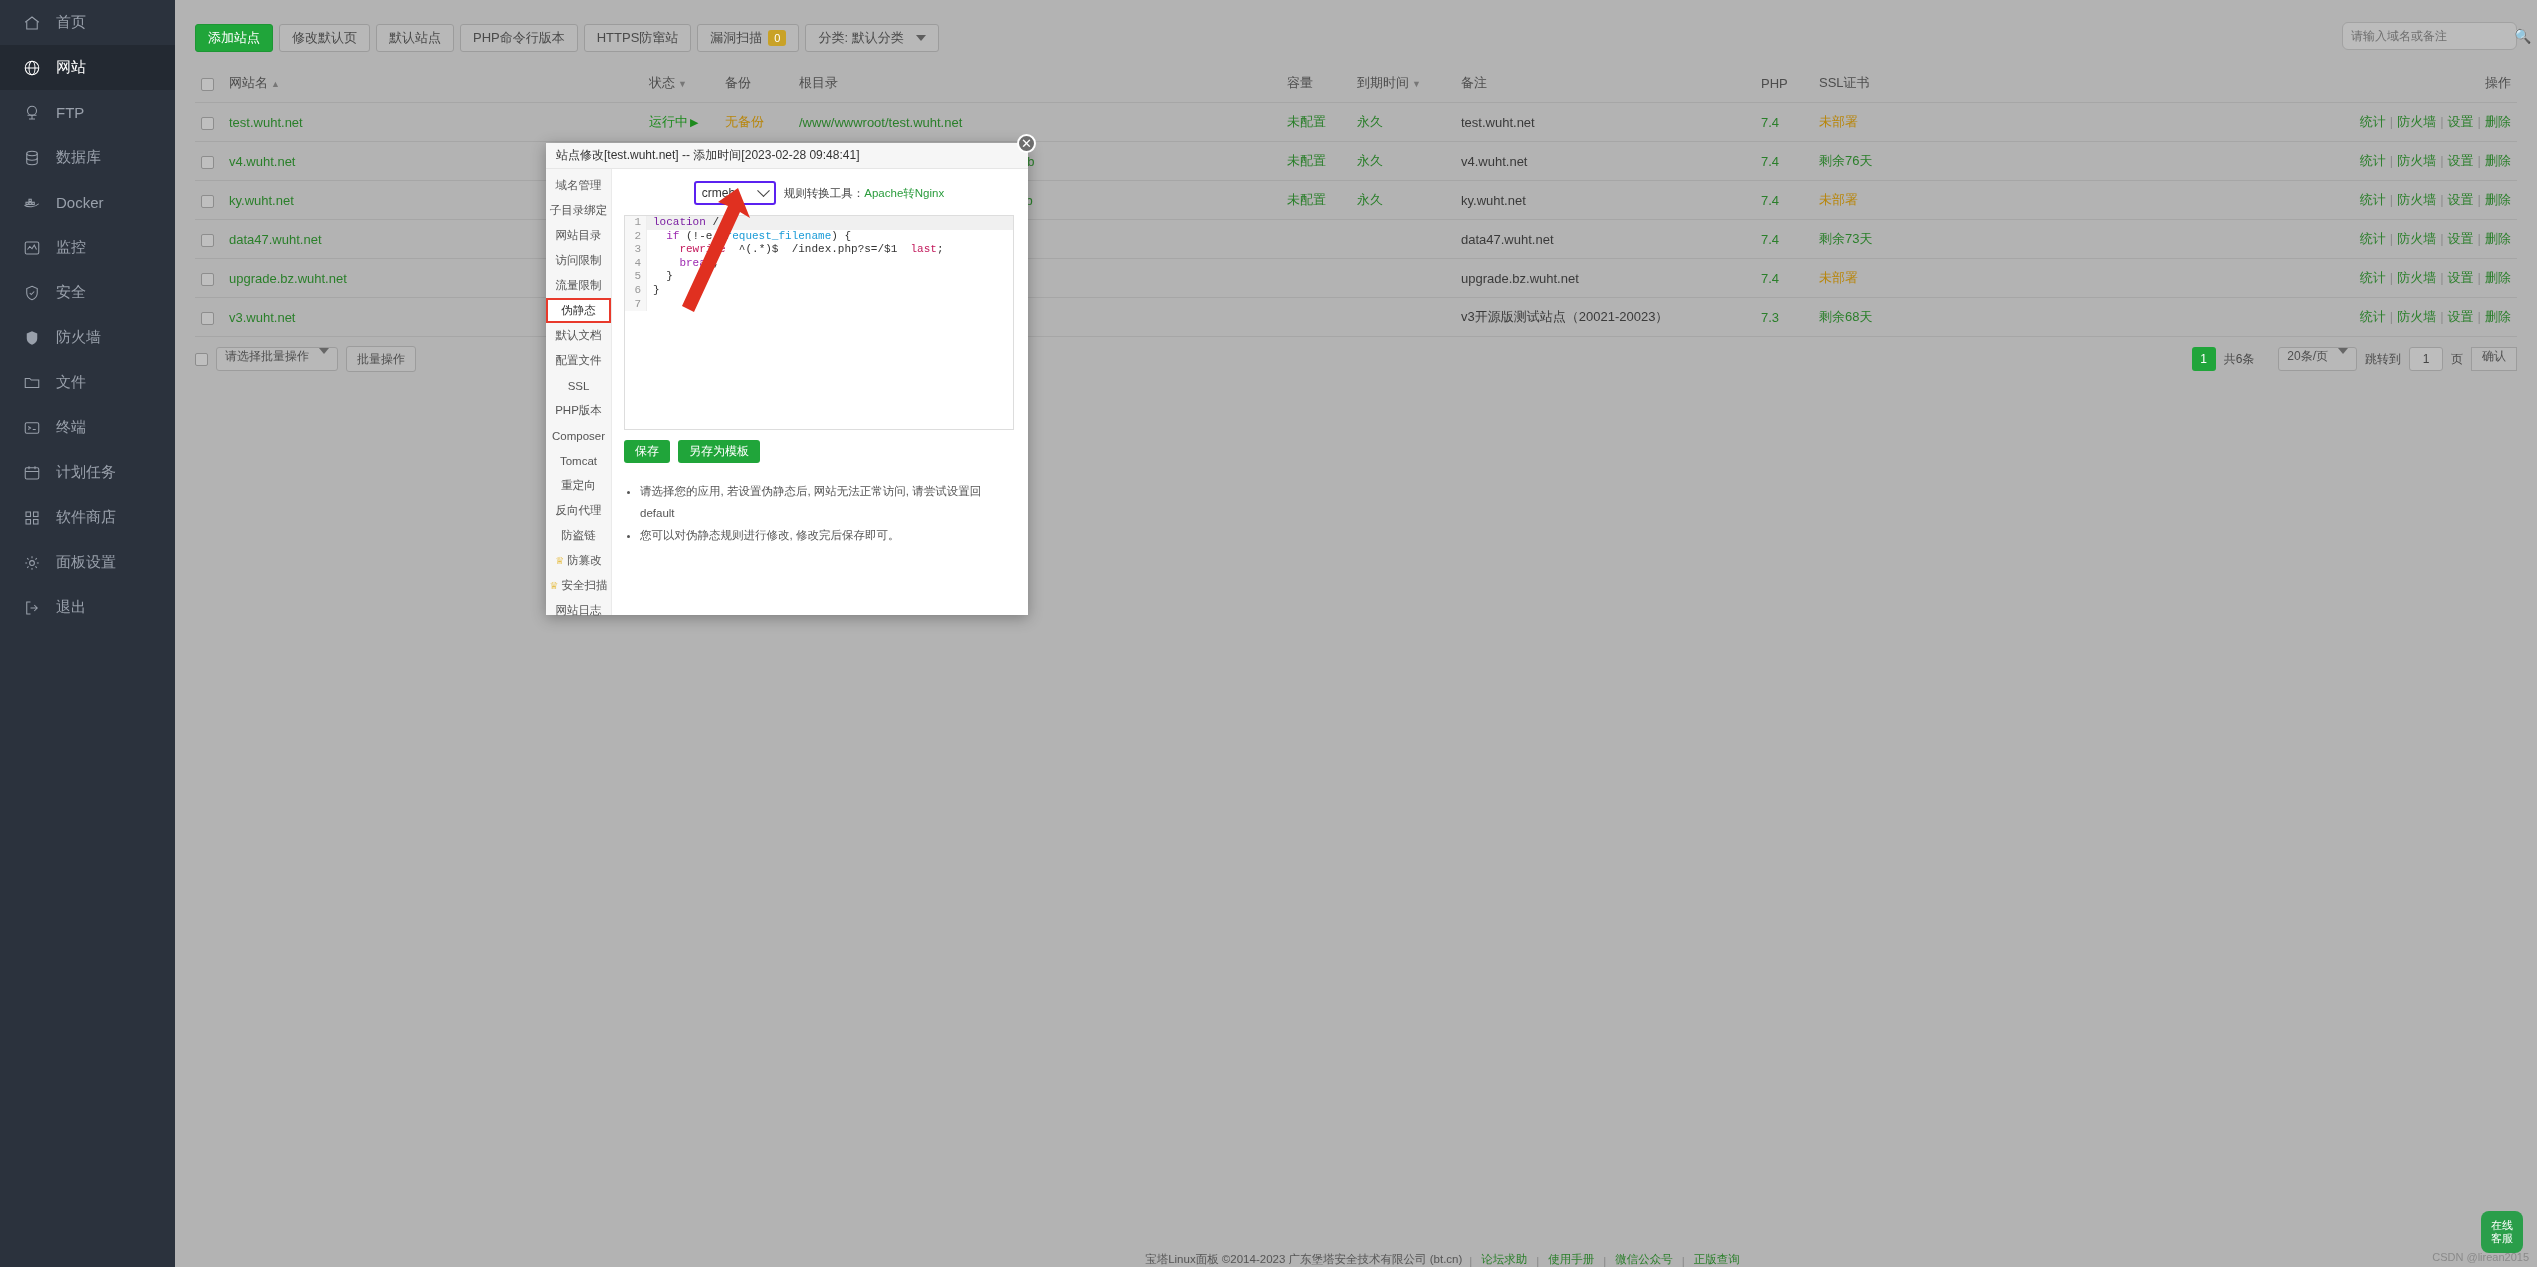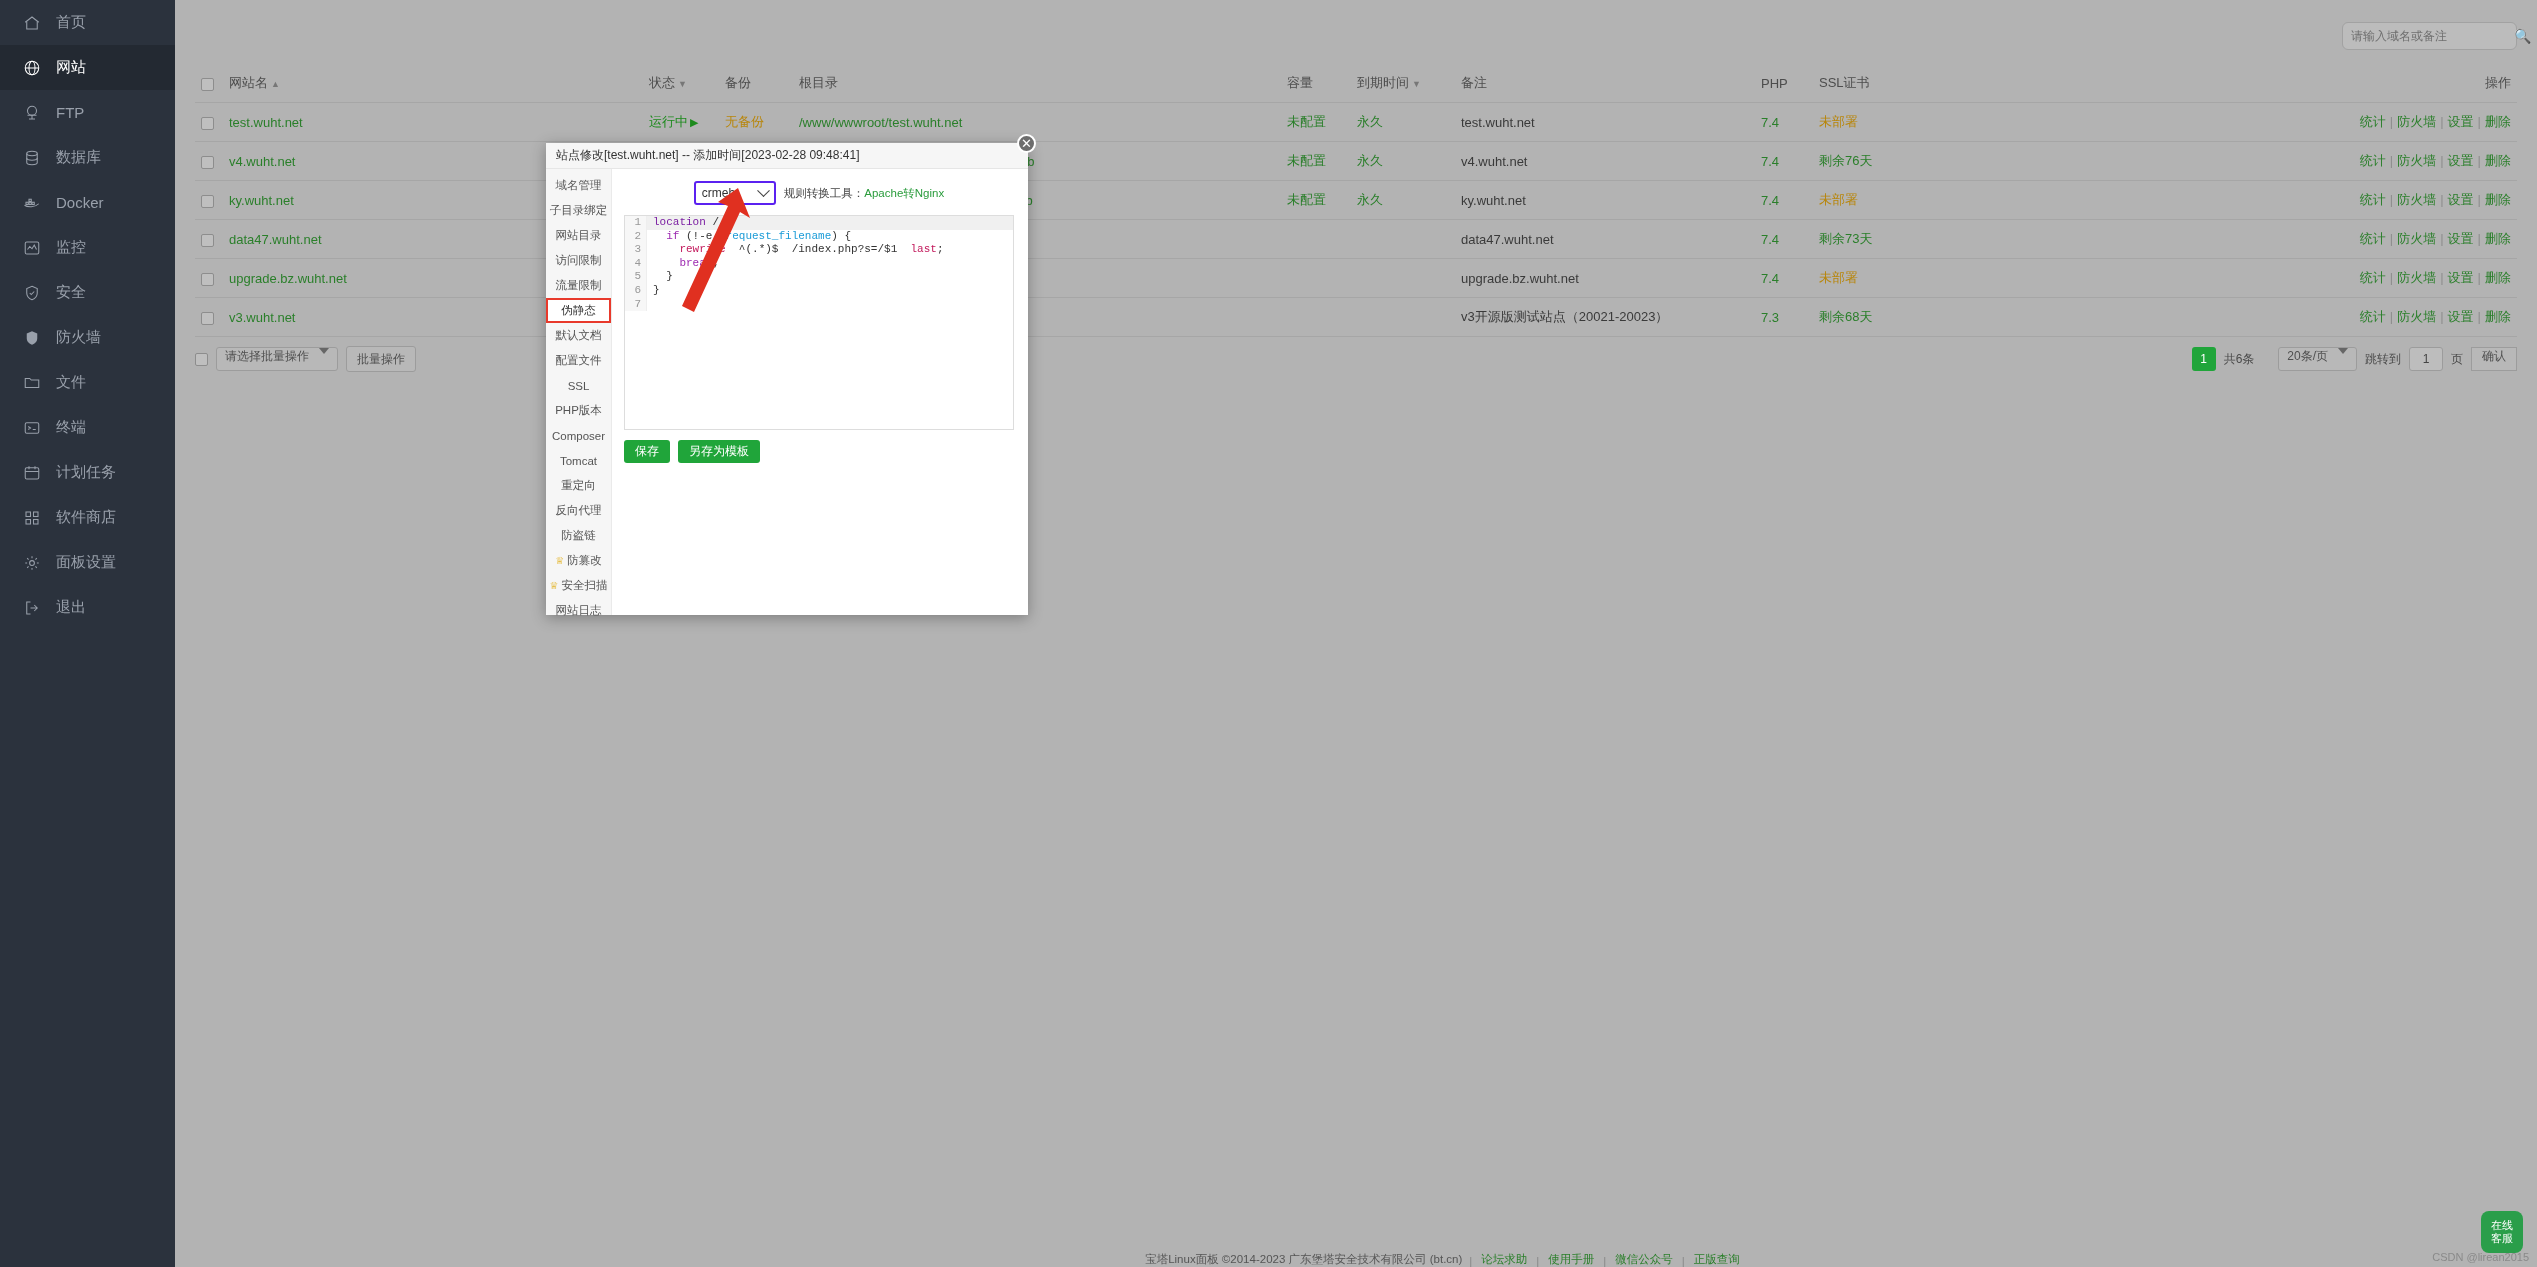--- a/index.html
+++ b/index.html
@@ -368,20 +368,35 @@
             <path d="M15 8l4 4-4 4M10 12h9"></path>
           </svg>
       </span>
       <span class="nav-label">退出</span>
     </div>
   </div>
 
   <div id="main">
     <div id="card">
 
+      <div id="toolbar">
+        <button class="tbtn primary">添加站点</button>
+        <button class="tbtn">修改默认页</button>
+        <button class="tbtn">默认站点</button>
+        <button class="tbtn">PHP命令行版本</button>
+        <button class="tbtn">HTTPS防窜站</button>
+        <button class="tbtn">
+          <span>漏洞扫描</span>
+          <span class="badge-count">0</span>
+        </button>
+        <button class="tbtn">
+          <span>分类: 默认分类</span>
+          <span class="caret-dn"></span>
+        </button>
+      </div>
 
       <div id="search-wrap">
         <input id="search-input" placeholder="请输入域名或备注" style="">
         <span class="search-icon">🔍</span>
       </div>
 
       <div id="tbl">
         <table>
           <thead>
             <tr>
@@ -632,20 +647,24 @@
               <span class="ed-gut">7</span>
               <span class="ed-code"></span>
             </div>
           </div>
 
         <div id="mbtns">
           <button class="mbtn">保存</button>
           <button class="mbtn">另存为模板</button>
         </div>
 
+        <ul id="mnotes">
+          <li>请选择您的应用, 若设置伪静态后, 网站无法正常访问, 请尝试设置回default</li>
+          <li>您可以对伪静态规则进行修改, 修改完后保存即可。</li>
+        </ul>
       </div>
     </div>
   </div>
 
   <svg id="arrow" viewBox="0 0 160 140">
     <path d="M78 8 L58 22 L68 26 L22 126 L34 132 L80 32 L90 38 Z" fill="#e03020"></path>
   </svg>
 </div>
 
 </body></html>

